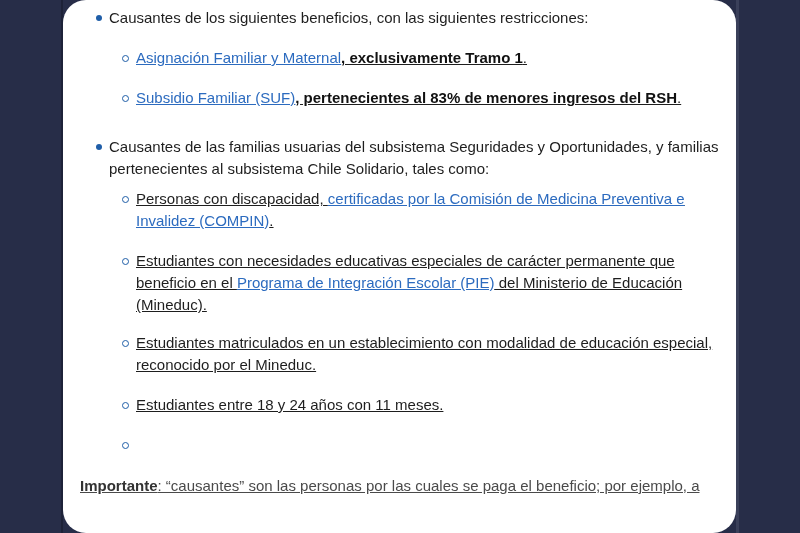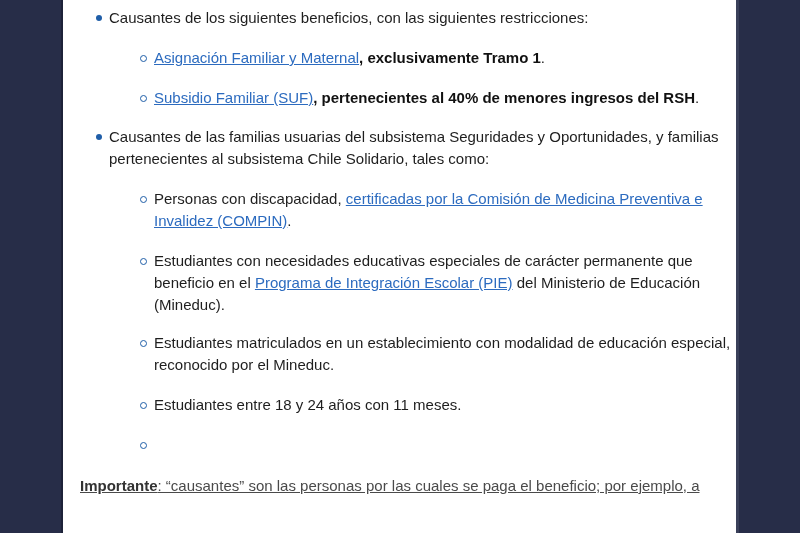--- a/index.html
+++ b/index.html
@@ -4,33 +4,34 @@
 <style>
   html, body { margin:0; padding:0; }
   body {
     width:800px; height:533px; overflow:hidden;
     background:#272d48;
     font-family:"Liberation Sans", sans-serif;
   }
   .panel {
     position:absolute; left:63px; top:0; width:673px; height:533px;
     background:#ffffff;
+    border-radius:23px;
   }
   .edge-left { position:absolute; left:61px; top:0; width:2px; height:533px; background:#1d2238; }
   .edge-right { position:absolute; left:736px; top:0; width:3px; height:533px; background:#3a405a; }
   .content {
     position:absolute; left:0; top:0; width:673px;
     color:#1e1e1e; font-size:15px; line-height:22px;
   }
   .l1 { position:absolute; left:46px; width:620px; }
   .l1 .dot {
     position:absolute; left:-13px; top:8px; width:6px; height:6px; border-radius:50%;
     background:#1f5ea8;
   }
-  .l2 { position:absolute; left:91px; width:590px; }
+  .l2 { position:absolute; left:73px; width:590px;text-decoration:underline; }
   .l2 .ring {
     position:absolute; left:-14px; top:8px; width:5px; height:5px; border-radius:50%;
     border:1px solid #1f5ea8; background:#fff;
   }
   a.lnk { color:#2c6bbf; text-decoration:underline; }
   b { font-weight:bold; color:#111; }
   .note { position:absolute; left:17px; width:640px; color:#4a4a4a;text-decoration:underline; }
   .note b { color:#333; }
 </style>
 </head>
@@ -45,24 +46,24 @@
       <span>Causantes de los siguientes beneficios, con las siguientes restricciones:</span>
     </div>
 
     <div class="l2" style="top:47px;">
       <span class="ring"></span>
       <a class="lnk" href="#">Asignación Familiar y Maternal</a><b>, exclusivamente Tramo 1</b><span>.</span>
     </div>
 
     <div class="l2" style="top:87px;">
       <span class="ring"></span>
-      <a class="lnk" href="#">Subsidio Familiar (SUF)</a><b>, pertenecientes al 40% de menores ingresos del RSH</b><span>.</span>
+      <a class="lnk" href="#">Subsidio Familiar (SUF)</a><b>, pertenecientes al 83% de menores ingresos del RSH</b><span>.</span>
     </div>
 
-    <div class="l1" style="top:126px;">
+    <div class="l1" style="top:136px;">
       <span class="dot"></span>
       <span>Causantes de las familias usuarias del subsistema Seguridades y Oportunidades, y familias</span><br>
       <span>pertenecientes al subsistema Chile Solidario, tales como:</span>
     </div>
 
     <div class="l2" style="top:188px;">
       <span class="ring"></span>
       <span>Personas con discapacidad, </span><a class="lnk" href="#"><span>certificadas por la Comisión de Medicina Preventiva e</span><br><span>Invalidez (COMPIN)</span></a><span>.</span>
     </div>
 

